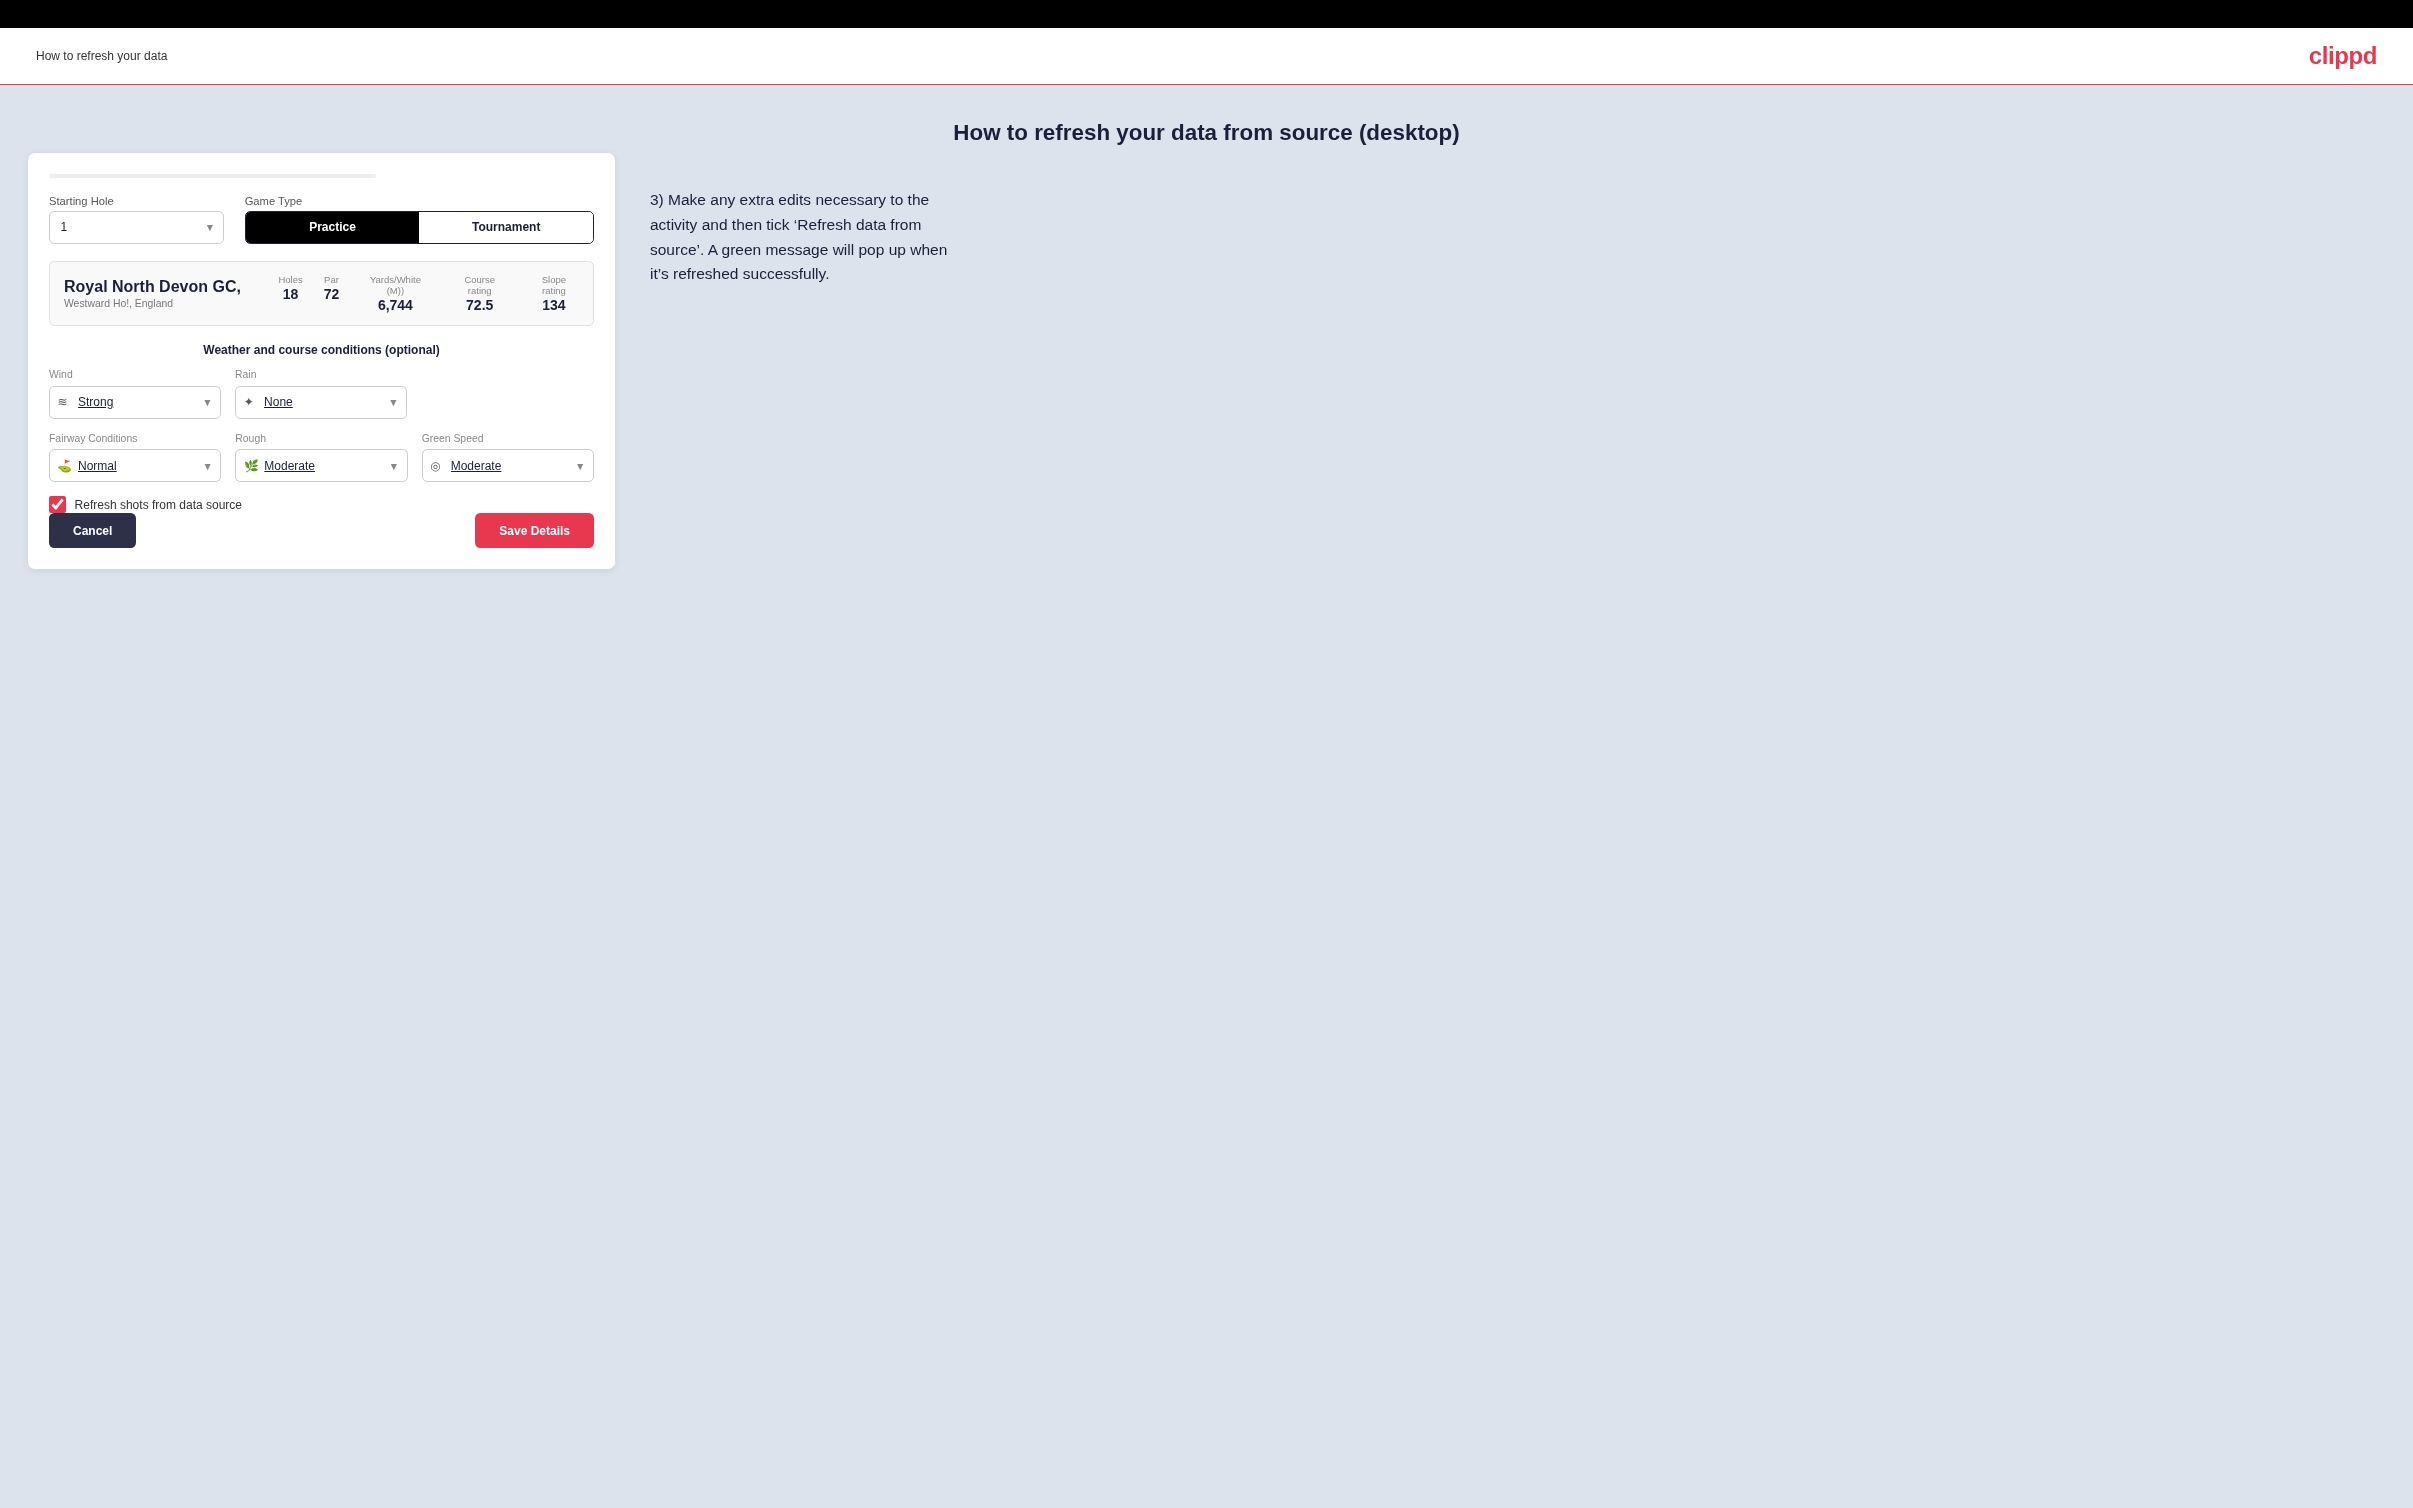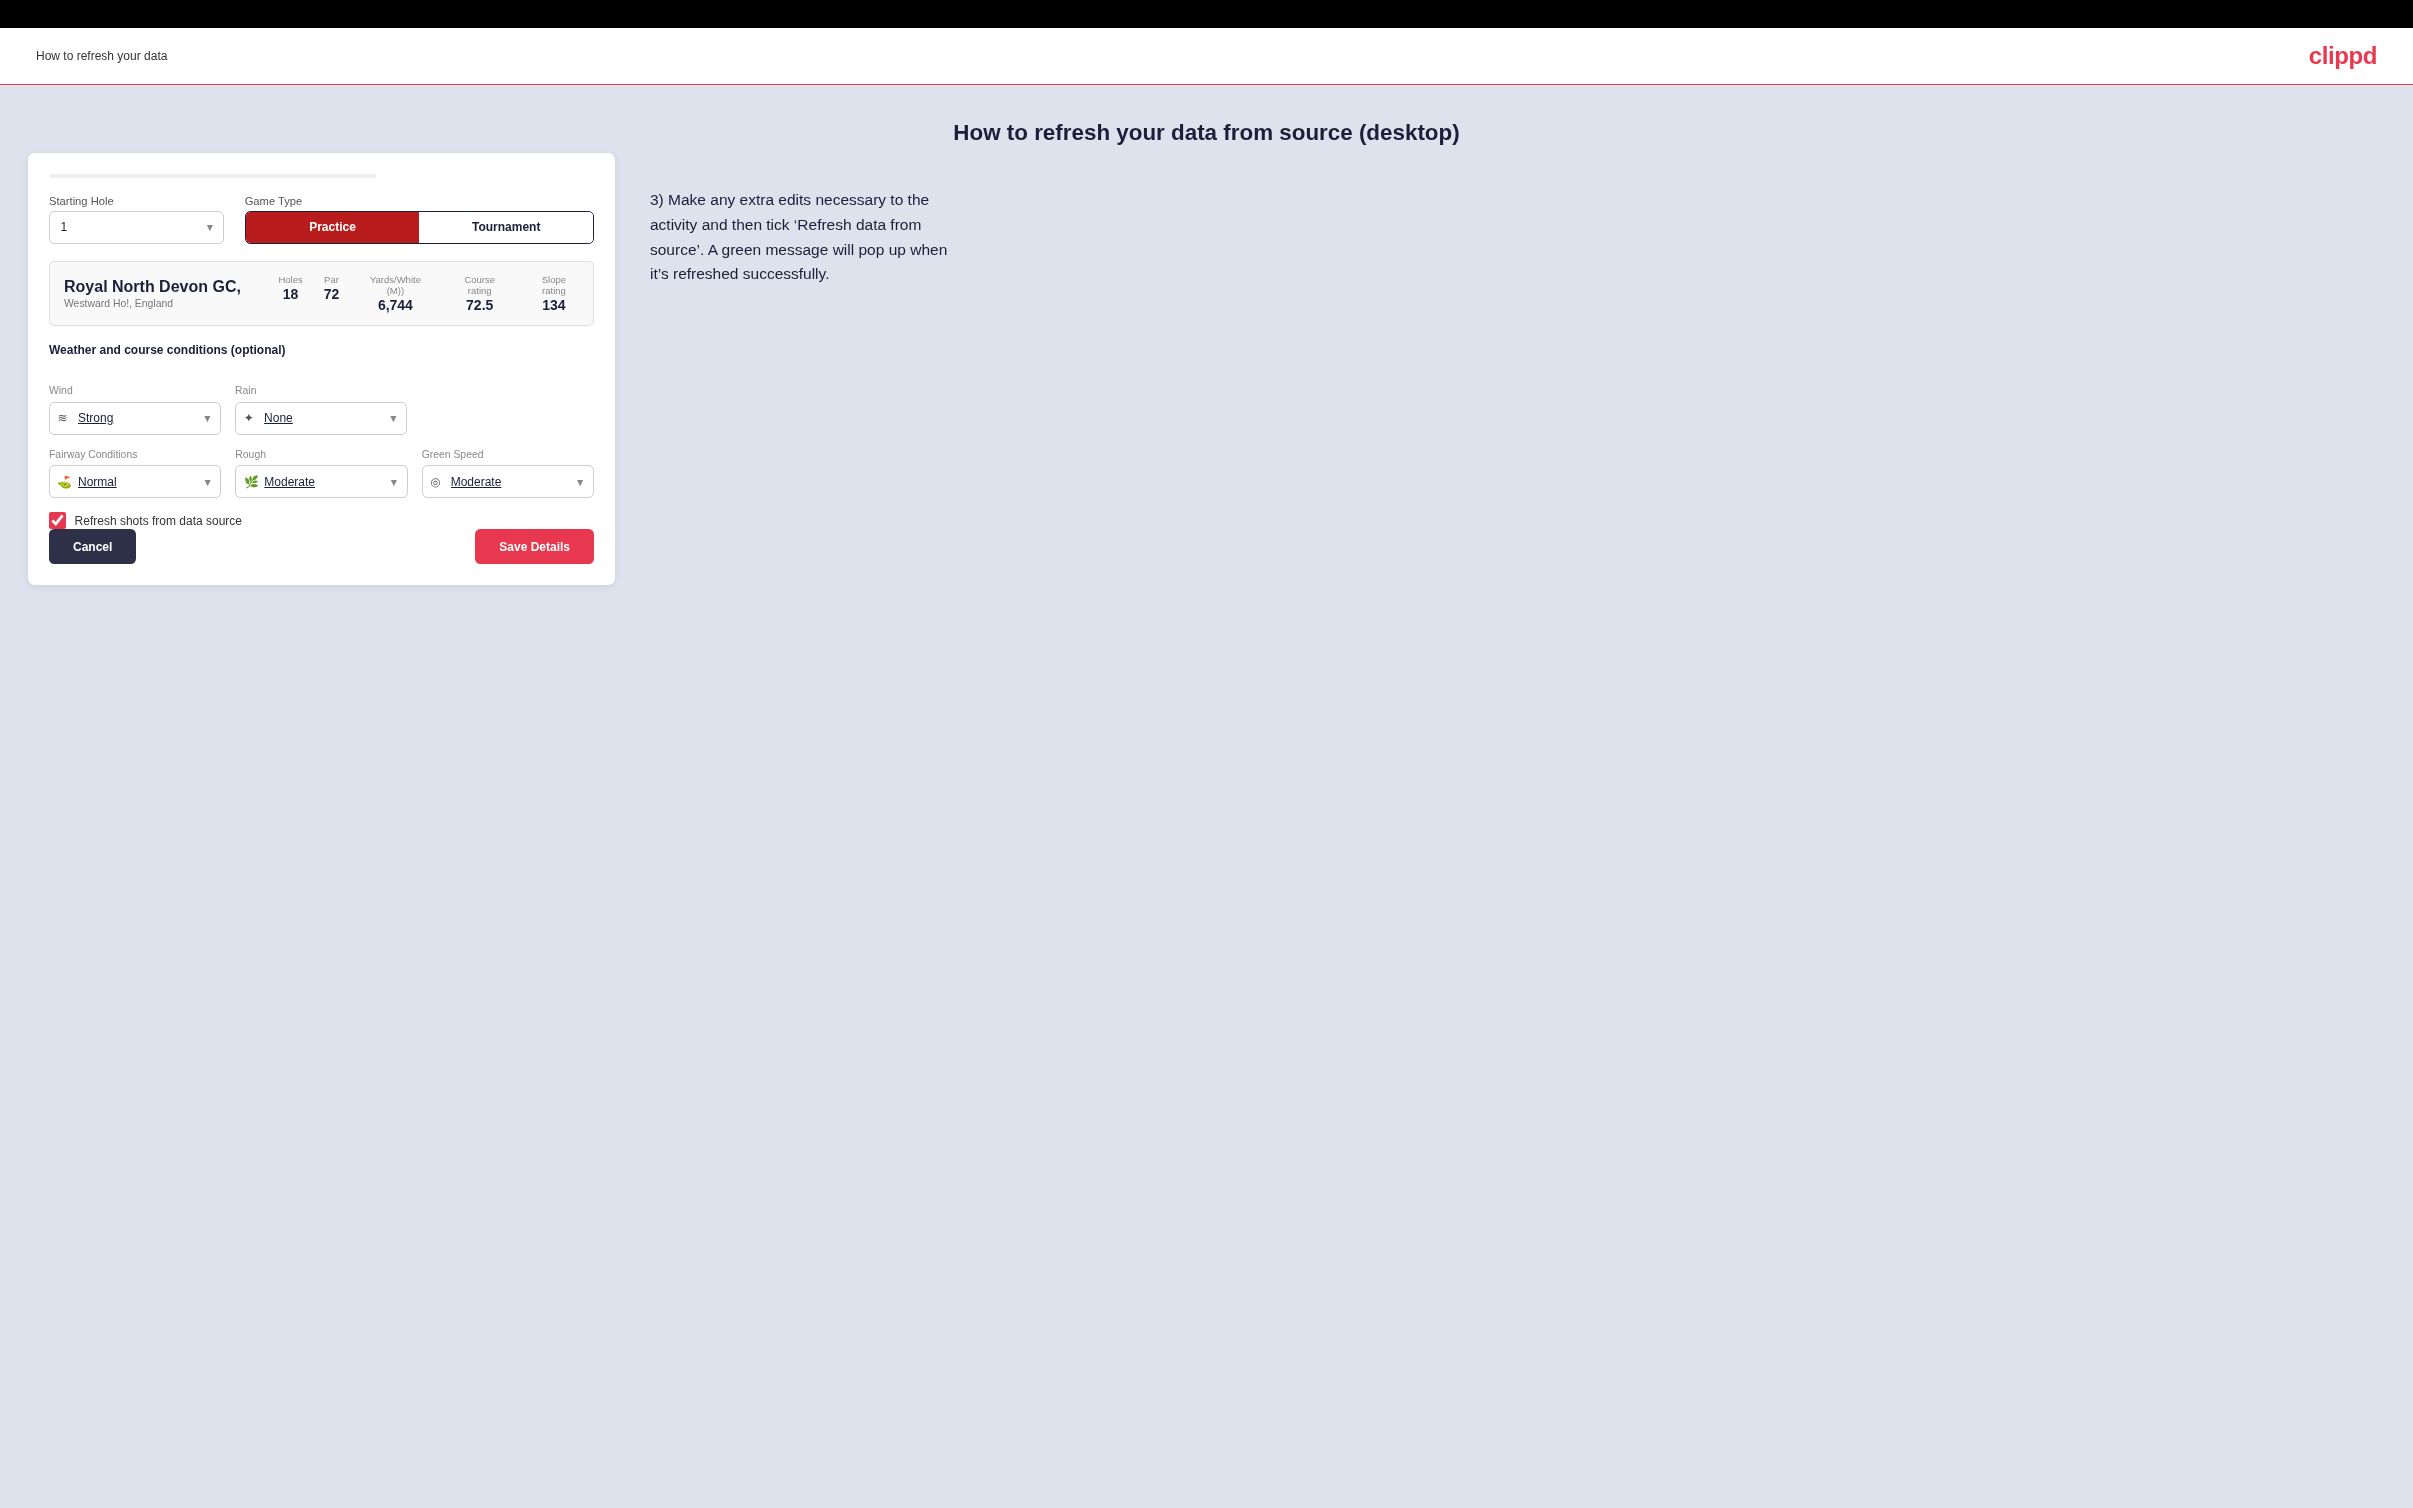--- a/index.html
+++ b/index.html
@@ -114,21 +114,21 @@
     .game-type-btn {
       flex: 1;
       padding: 8.6px;
       border: none;
       font-size: 12px;
       font-weight: 600;
       cursor: pointer;
       transition: background 0.2s;
     }
     .game-type-btn.active {
-      background: #b91c1c;
+      background: #000000;
       color: #fff;
     }
     .game-type-btn.inactive {
       background: #fff;
       color: #1a1f3a;
     }
     .course-info-box {
       background: #f9f9f9;
       border: 0.9px solid #e0e0e0;
       border-radius: 5.2px;
@@ -166,21 +166,22 @@
     }
     .stat-value {
       font-size: 14px;
       font-weight: 700;
       color: #1a1f3a;
     }
     .section-title {
       font-size: 12px;
       font-weight: 700;
       color: #1a1f3a;
-      margin-bottom: 28px;
+      margin-bottom: 12px;
+      text-align: center;
     }
     .conditions-grid {
       display: flex;
       gap: 14px;
       margin-bottom: 14px;
     }
     .condition-item {
       flex: 1;
     }
     .condition-label {

